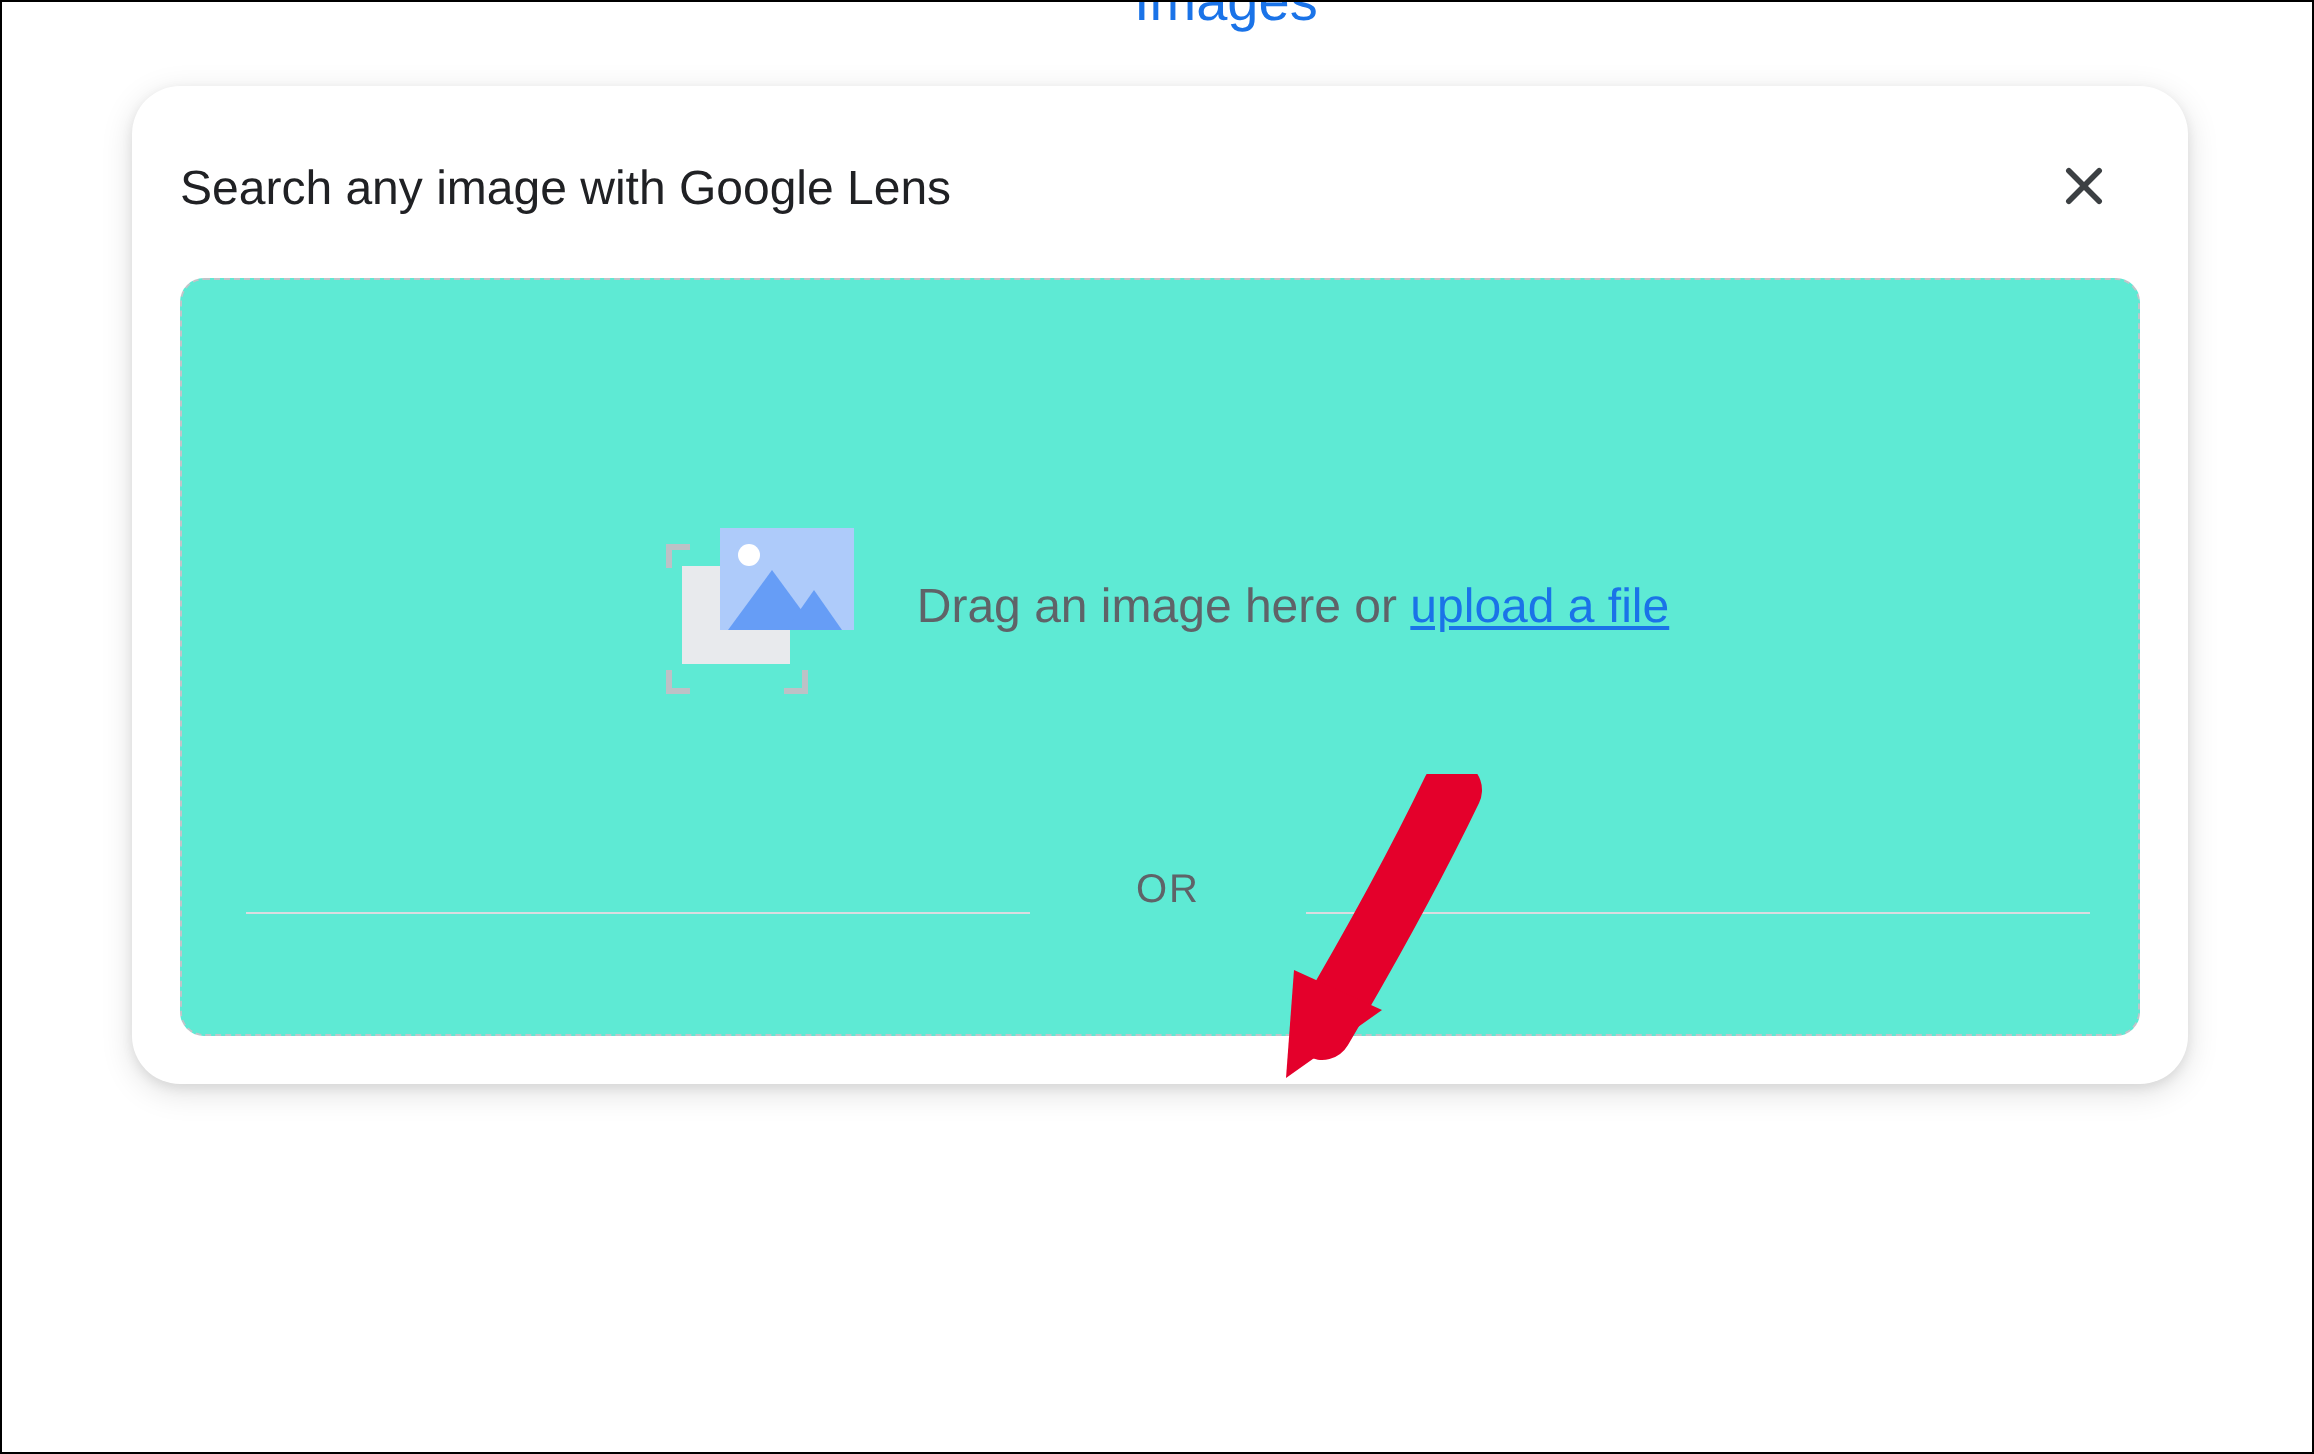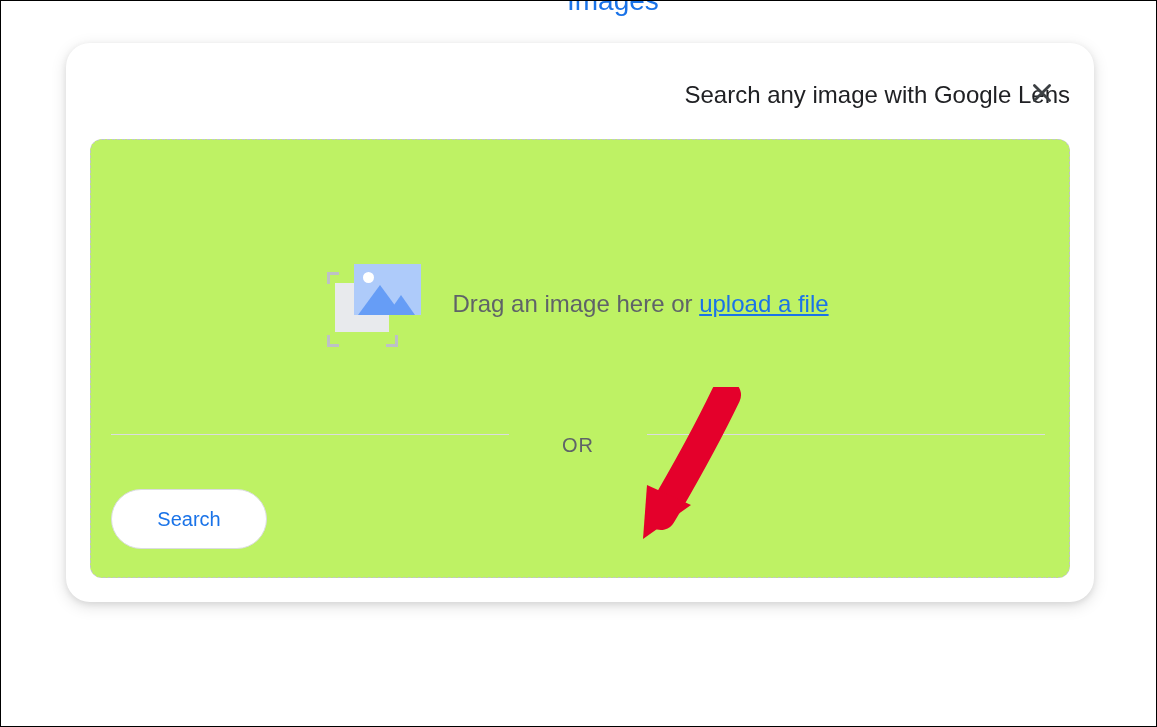--- a/index.html
+++ b/index.html
@@ -26,21 +26,21 @@
       top: 42px;
       width: 1028px;
       background: #ffffff;
       border-radius: 24px;
       box-shadow: 0 4px 16px rgba(0,0,0,0.13), 0 2px 6px rgba(0,0,0,0.08);
       padding: 24px 24px 24px 24px;
     }
 
     .modal-header {
       position: relative;
-      text-align: right;
+      text-align: left;
       padding: 14px 0 30px 0;
     }
     .modal-title {
       font-size: 24px;
       color: #202124;
       font-weight: 400;
     }
     .close-btn {
       position: absolute;
       right: 10px;
@@ -50,24 +50,24 @@
       display: flex;
       align-items: center;
       justify-content: center;
       cursor: pointer;
       background: transparent;
       border: none;
       color: #202124;
     }
 
     .dropzone {
-      background: #bef264;
+      background: #5eead4;
       border: 1px dashed #c0c4c9;
       border-radius: 12px;
-      padding: 24px 24px 28px 20px;
+      padding: 24px 24px 28px 32px;
     }
 
     .drop-area {
       display: flex;
       align-items: center;
       justify-content: center;
       gap: 30px;
       padding: 100px 0 90px 0;
     }
 
@@ -117,21 +117,21 @@
     .sun { position: absolute; width:11px; height:11px; background:#fff; border-radius:50%; left:9px; top:8px; }
     .mtn1 { position:absolute; left:4px; bottom:0; width:0; height:0;
             border-left:22px solid transparent; border-right:22px solid transparent;
             border-bottom:30px solid #669df6; }
     .mtn2 { position:absolute; right:6px; bottom:0; width:0; height:0;
             border-left:14px solid transparent; border-right:14px solid transparent;
             border-bottom:20px solid #669df6; }
 
     .divider-row {
       display: flex;
-      align-items: flex-start;
+      align-items: flex-end;
       padding: 0 0 32px 0;
       gap: 31px;
     }
     .divider-line {
       flex: 1;
       height: 1px;
       background: #dadce0;
     }
     .divider-text {
       padding: 0 22px;
@@ -211,21 +211,20 @@
       </div>
     </div>
 
     <div class="divider-row">
       <div class="divider-line"></div>
       <span class="divider-text">OR</span>
       <div class="divider-line"></div>
     </div>
 
     <div class="input-row">
-      <button class="search-btn">Search</button>
     </div>
 
   </div>
 </div>
 
 <svg class="red-arrow" width="120" height="160" viewBox="0 0 120 160">
   <defs></defs>
   <path d="M 95 8 Q 70 60 30 128" stroke="#e4002b" stroke-width="30" stroke-linecap="round" fill="none"></path>
   <polygon points="12,152 60,118 16,98" fill="#e4002b"></polygon>
 </svg>

